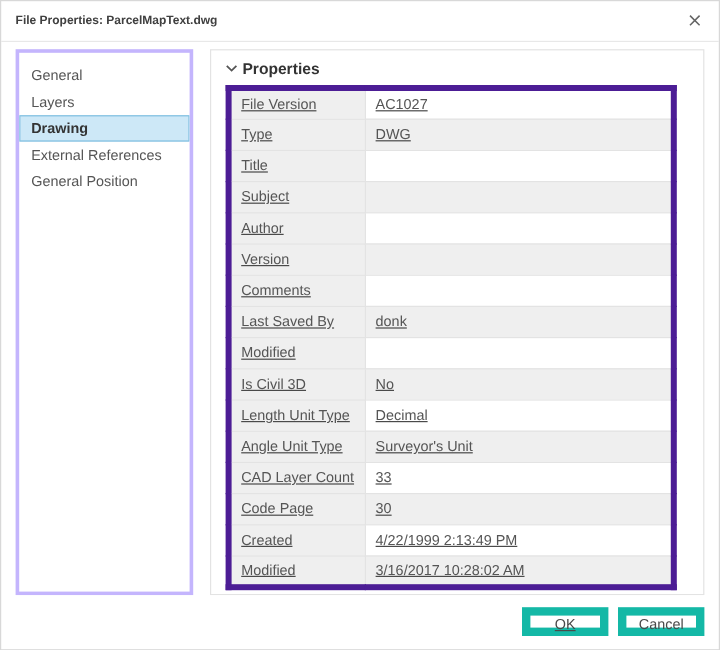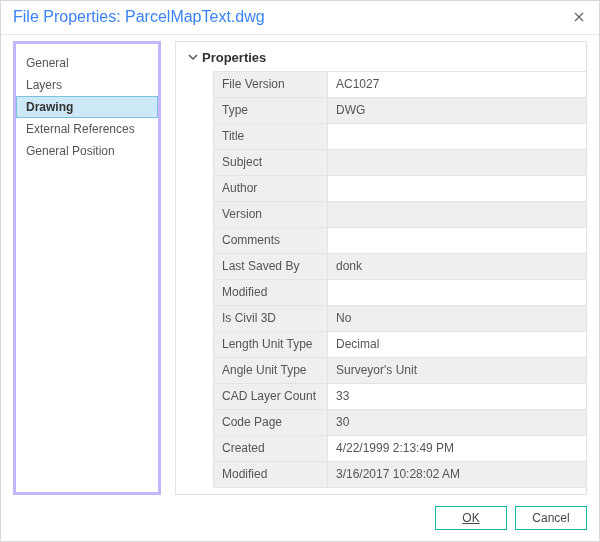--- a/index.html
+++ b/index.html
@@ -20,23 +20,23 @@
   }
   .titlebar {
     height: 34px;
     display: flex;
     align-items: center;
     justify-content: space-between;
     padding: 0 8px 0 12px;
     border-bottom: 1px solid #e8e8e8;
   }
   .titlebar-title {
-    font-size: 16px;
-    color: #3b82f6;
-    font-weight: 400;
+    font-size: 10px;
+    color: #404040;
+    font-weight: 700;
   }
   .close-btn {
     font-size: 14px;
     color: #666;
     width: 24px;
     height: 24px;
     display: flex;
     align-items: center;
     justify-content: center;
     cursor: pointer;
@@ -90,23 +90,24 @@
   .chevron {
     display: inline-block;
     width: 10px;
     height: 10px;
     position: relative;
   }
   .chevron svg { display:block; }
   .prop-table {
     width: 100%;
     border-collapse: collapse;
-    border: 1px solid #4c1d95;
-    margin-left: 25px;
+    border: 5px solid #4c1d95;
+    margin-left: 0;
     width: calc(100% - 8px);
+    text-decoration: underline;
   }
   .prop-table tr { }
   .prop-table td {
     border: 1px solid #e3e3e3;
     padding: 4px 8px;
     height: 26px;
     vertical-align: middle;
     font-size: 12px;
     color: #555;
   }
@@ -122,21 +123,21 @@
     height: 46px;
     display: flex;
     align-items: center;
     justify-content: flex-end;
     gap: 8px;
     padding: 0 12px;
   }
   .footer button {
     min-width: 72px;
     height: 24px;
-    border: 1px solid #14b8a6;
+    border: 7px solid #14b8a6;
     background: #fff;
     font-family: inherit;
     font-size: 12px;
     color: #4a4a4a;
     cursor: pointer;
     padding: 0 10px;
   }
   .ok-underline { text-decoration: underline; }
 </style>
 </head>

